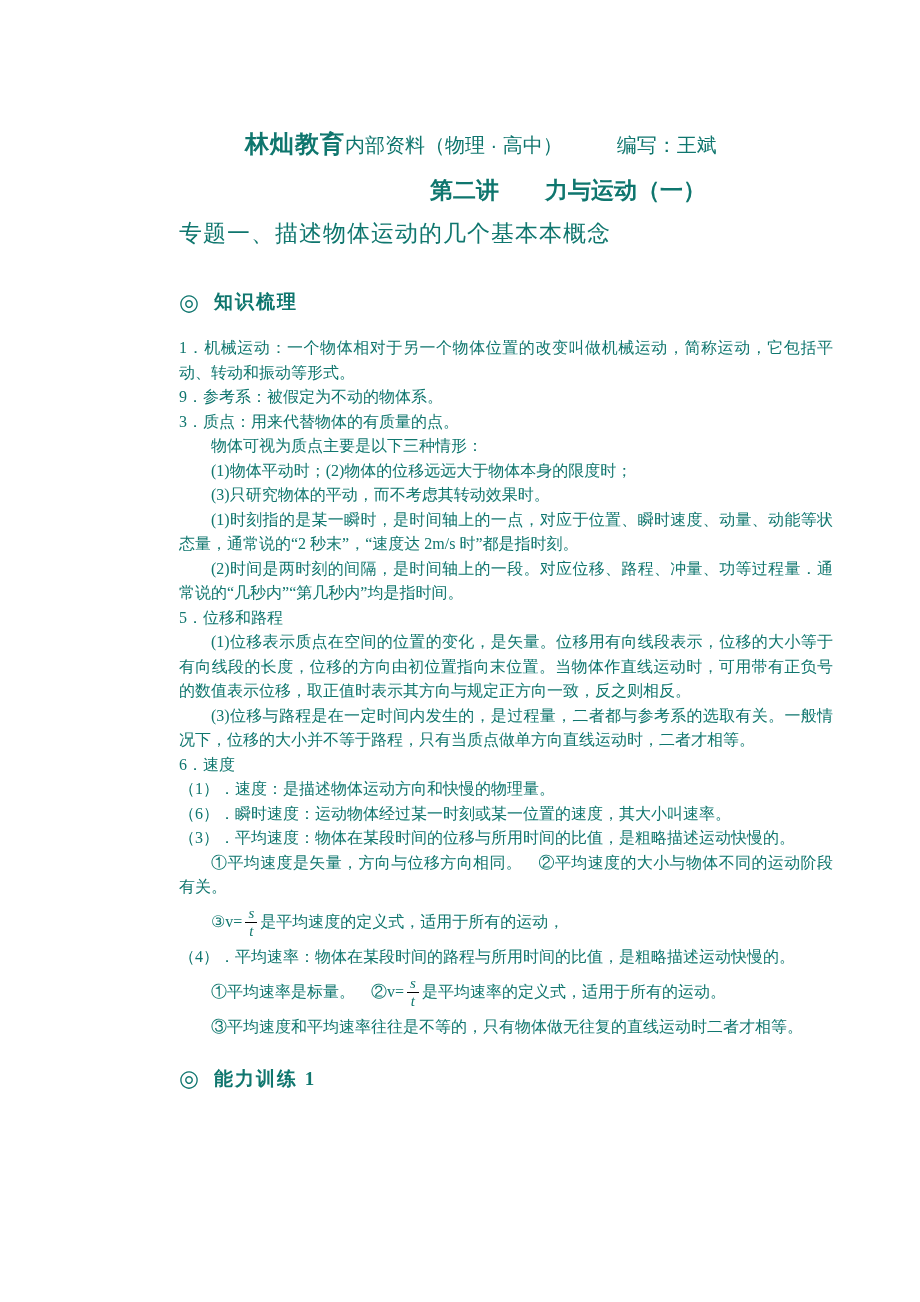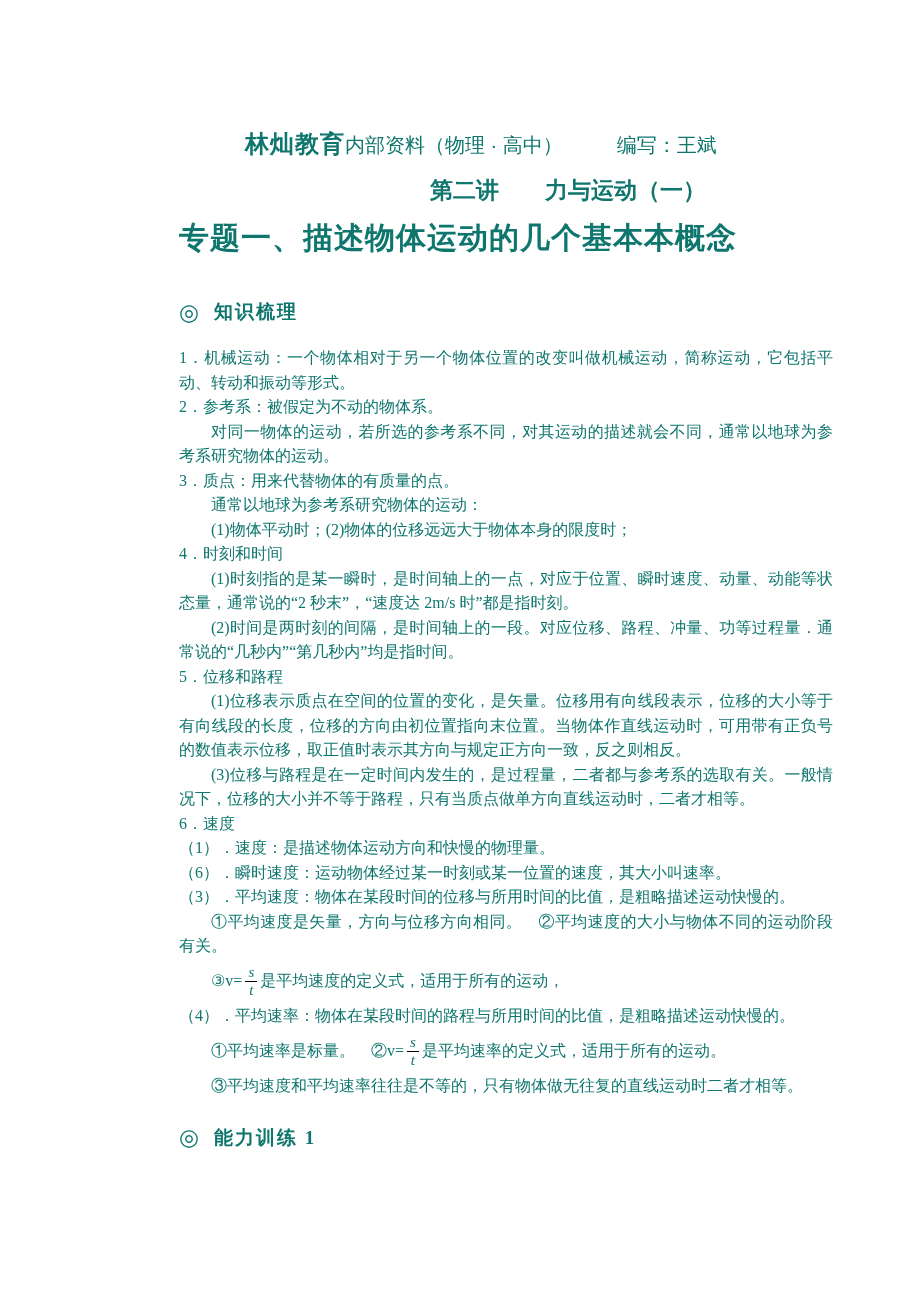--- a/index.html
+++ b/index.html
@@ -20,21 +20,21 @@
   .brand{font-weight:bold;font-size:24px;letter-spacing:1px;}
   .material{font-size:20px;}
   .author{margin-left:54px;font-size:20px;}
 
   .lecture{
     font-size:23px;font-weight:bold;text-align:center;
     margin-top:15px;transform:translateX(62px);
   }
 
   .doc-title{
-    font-size:30px;font-weight:bold;margin-top:12px;letter-spacing:1px;
+    font-size:23px;font-weight:normal;margin-top:12px;letter-spacing:1px;
   }
 
   .section-head{
     display:flex;align-items:center;gap:15px;font-weight:bold;
   }
   .section-head.first{margin-top:40px;}
   .section-head.second{margin-top:26px;}
   .section-marker{font-size:23px;line-height:1;}
   .section-label{font-size:19px;letter-spacing:2px;}
 
@@ -73,26 +73,25 @@
 
     <div class="doc-title">专题一、描述物体运动的几个基本本概念</div>
 
     <div class="section-head first">
       <span class="section-marker">◎</span>
       <span class="section-label">知识梳理</span>
     </div>
 
     <div class="body-text">
       <p class="p">1．机械运动：一个物体相对于另一个物体位置的改变叫做机械运动，简称运动，它包括平动、转动和振动等形式。</p>
-      <p class="p">2．参考系：被假定为不动的物体系。</p>
-      <p class="p indent">对同一物体的运动，若所选的参考系不同，对其运动的描述就会不同，通常以地球为参考系研究物体的运动。</p>
+      <p class="p">9．参考系：被假定为不动的物体系。</p>
       <p class="p">3．质点：用来代替物体的有质量的点。</p>
-      <p class="p indent">通常以地球为参考系研究物体的运动：</p>
+      <p class="p indent">物体可视为质点主要是以下三种情形：</p>
       <p class="p indent">(1)物体平动时；(2)物体的位移远远大于物体本身的限度时；</p>
-      <p class="p">4．时刻和时间</p>
+      <p class="p indent">(3)只研究物体的平动，而不考虑其转动效果时。</p>
       <p class="p indent">(1)时刻指的是某一瞬时，是时间轴上的一点，对应于位置、瞬时速度、动量、动能等状态量，通常说的“2 秒末”，“速度达 2m/s 时”都是指时刻。</p>
       <p class="p indent">(2)时间是两时刻的间隔，是时间轴上的一段。对应位移、路程、冲量、功等过程量．通常说的“几秒内”“第几秒内”均是指时间。</p>
       <p class="p">5．位移和路程</p>
       <p class="p indent">(1)位移表示质点在空间的位置的变化，是矢量。位移用有向线段表示，位移的大小等于有向线段的长度，位移的方向由初位置指向末位置。当物体作直线运动时，可用带有正负号的数值表示位移，取正值时表示其方向与规定正方向一致，反之则相反。</p>
       <p class="p indent">(3)位移与路程是在一定时间内发生的，是过程量，二者都与参考系的选取有关。一般情况下，位移的大小并不等于路程，只有当质点做单方向直线运动时，二者才相等。</p>
       <p class="p">6．速度</p>
       <p class="p">（1）．速度：是描述物体运动方向和快慢的物理量。</p>
       <p class="p">（6）．瞬时速度：运动物体经过某一时刻或某一位置的速度，其大小叫速率。</p>
       <p class="p">（3）．平均速度：物体在某段时间的位移与所用时间的比值，是粗略描述运动快慢的。</p>
       <p class="p indent">①平均速度是矢量，方向与位移方向相同。　②平均速度的大小与物体不同的运动阶段有关。</p>

